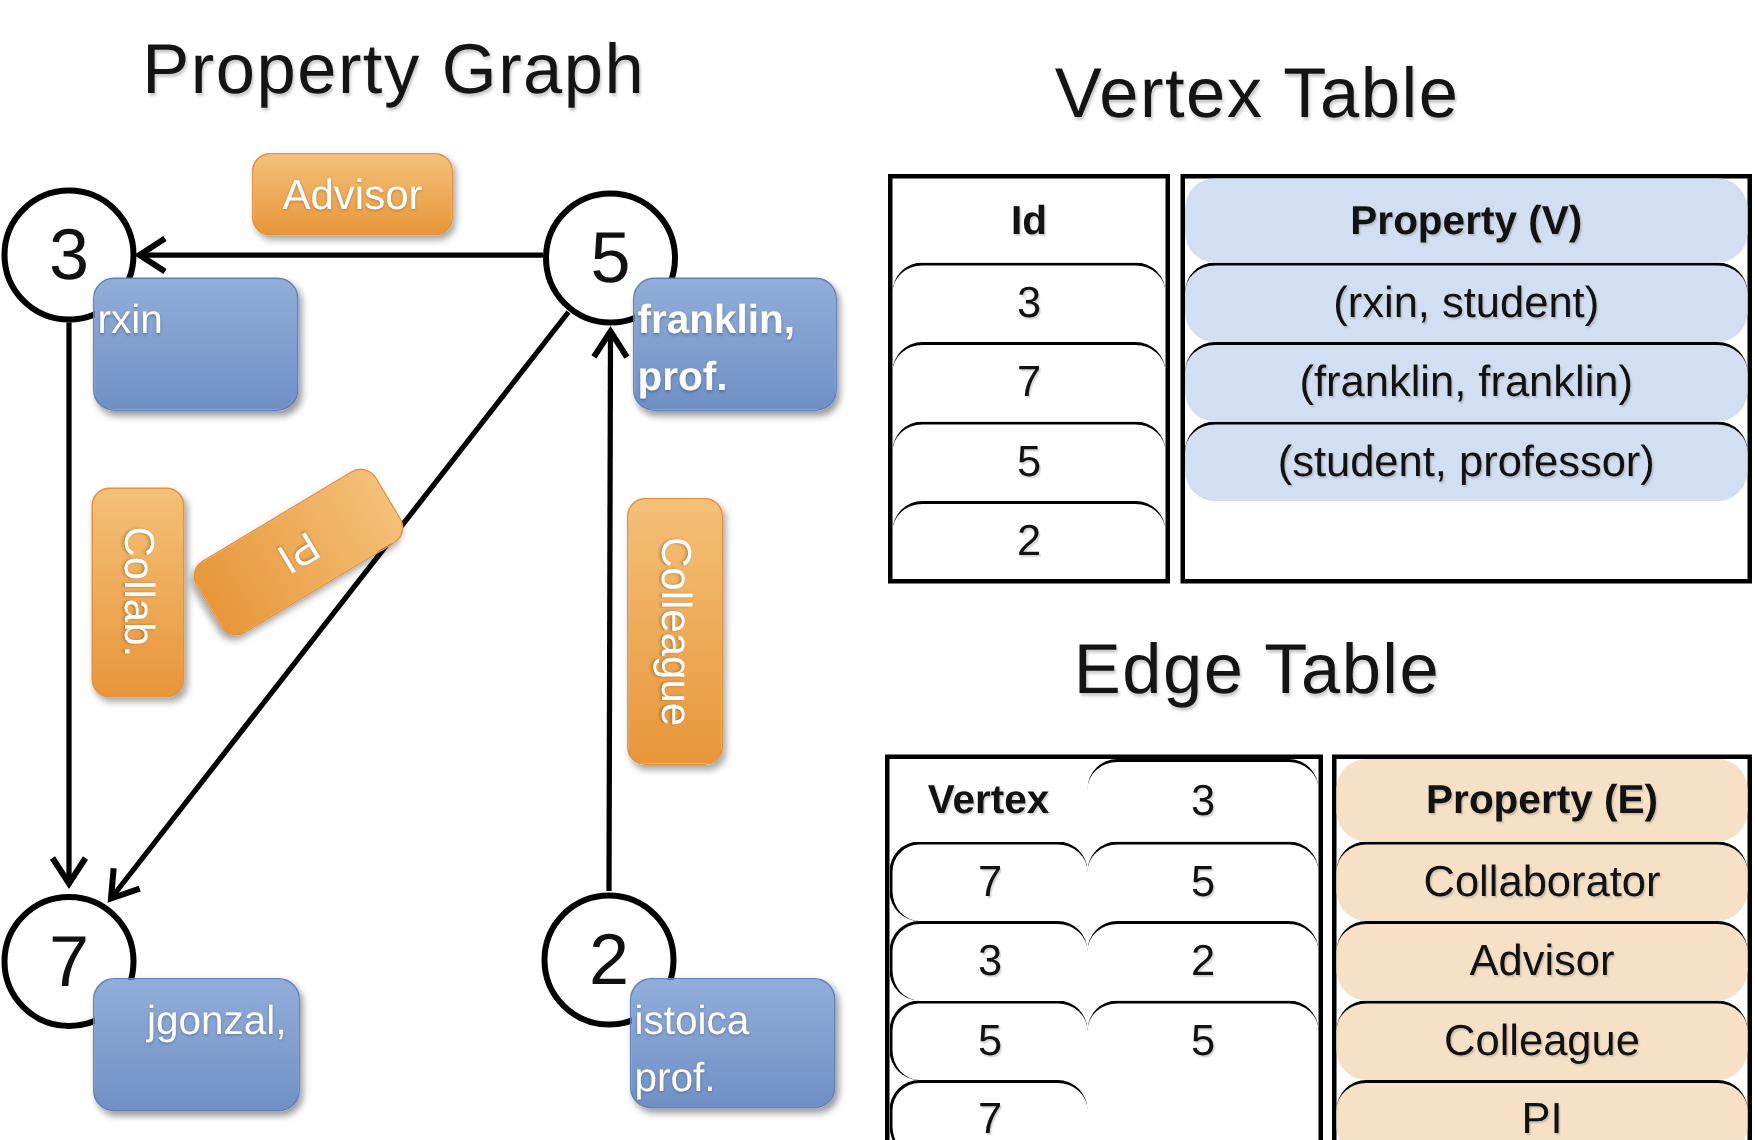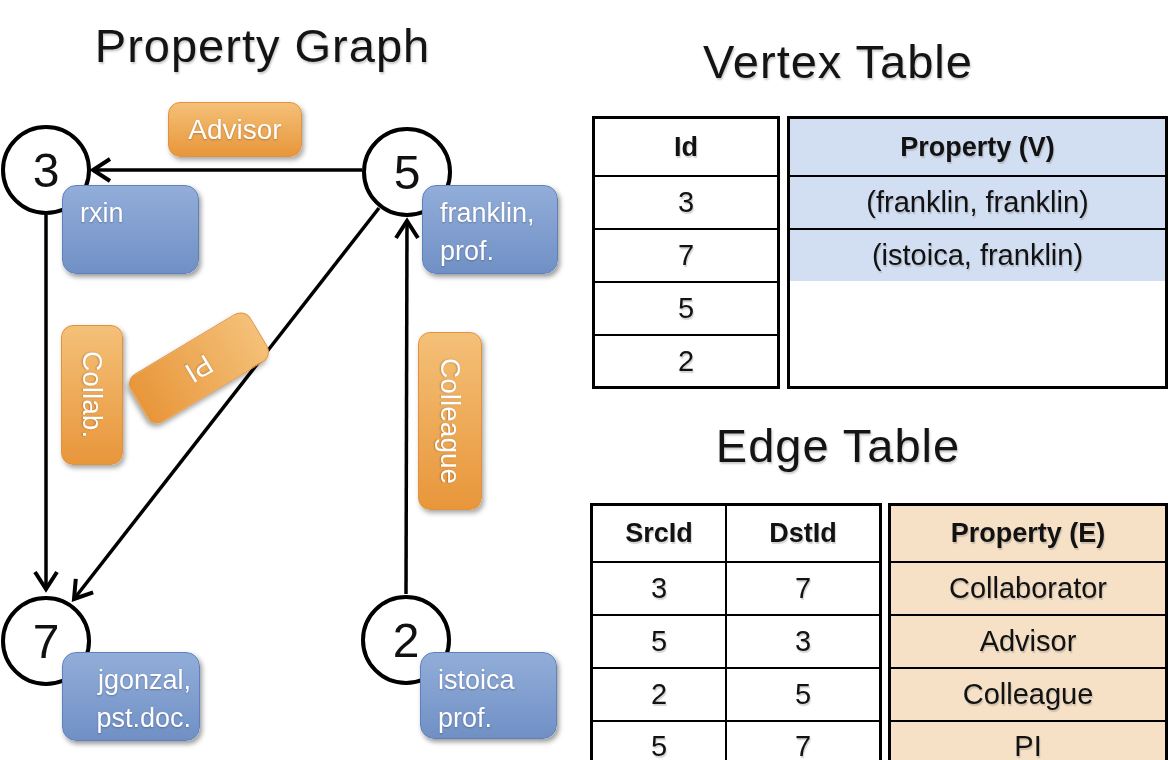--- a/index.html
+++ b/index.html
@@ -14,36 +14,36 @@
 
   
   .node{width:90px;height:90px;border-radius:50%;background:#fff;border:4px solid #000;
         box-sizing:border-box;display:flex;align-items:center;justify-content:center;
         font-size:48px;font-weight:400;color:#111;z-index:2;}
 
   
   .vprop{background:linear-gradient(180deg,var(--vertex-label-top,#92add9),var(--vertex-label-bottom,#7090c5));
          border:1px solid var(--vertex-label-border,#5e81bd);border-radius:14px;
          box-shadow:2px 3px 5px rgba(0,0,0,0.4);
-         color:#fff;font-size:27px;line-height:1.42;padding:8px 8px 8px 17px;
+         color:#fff;font-size:27px;line-height:1.42;padding:8px 8px 8px 2px;
          box-sizing:border-box;z-index:3;text-shadow:0 1px 2px rgba(0,0,0,0.25);}
 
   
   .eprop{background:linear-gradient(180deg,var(--edge-label-top,#f4c078),var(--edge-label-bottom,#e8963a));
          border:1px solid var(--edge-label-border,#e2923c);border-radius:12px;
          box-shadow:2px 3px 5px rgba(0,0,0,0.35);
          color:#fff;font-size:28px;display:flex;align-items:center;justify-content:center;
          box-sizing:border-box;z-index:3;text-shadow:0 1px 2px rgba(0,0,0,0.25);}
   .sideways{writing-mode:vertical-rl;}
 
   
   .tbl{border:3px solid #000;box-sizing:border-box;display:grid;background:#fff;}
   .tbl .cell{display:flex;align-items:center;justify-content:center;
              font-size:29px;color:#121212;box-sizing:border-box;
-             text-shadow:1px 1.5px 1px rgba(110,110,110,0.3);}
+             text-shadow:1px 1.5px 1px rgba(110,110,110,0.3);border-radius:20px;}
   .tbl .cell.hdr{font-size:27px;font-weight:700;}
   .tbl .bt{border-top:2.5px solid #000;}
   .tbl .bl{border-left:2.5px solid #000;}
   .blue-fill .cell{background:var(--vertex-cell-bg,#d2def1);}
   .tan-fill .cell{background:var(--edge-cell-bg,#f6e1c7);}
 
   svg.edges{position:absolute;left:0;top:0;z-index:1;}
 </style>
 </head>
 <body>
@@ -75,27 +75,26 @@
     <div class="abs node" style="left:1px;top:596px;">
       <span>7</span>
     </div>
     <div class="abs node" style="left:361px;top:595px;">
       <span>2</span>
     </div>
 
     <div class="abs vprop" style="left:62px;top:185px;width:137px;height:89px;">
       <div>rxin</div>
     </div>
-    <div class="abs vprop" style="left:422px;top:185px;width:136px;height:89px;">
+    <div class="abs vprop" style="left:422px;top:185px;width:136px;height:89px;font-weight:bold;">
       <div>franklin,</div>
       <div>prof.</div>
     </div>
     <div class="abs vprop" style="left:62px;top:652px;width:138px;height:89px;text-align:right;">
       <div>jgonzal,</div>
-      <div>pst.doc.</div>
     </div>
     <div class="abs vprop" style="left:420px;top:652px;width:137px;height:87px;">
       <div>istoica</div>
       <div>prof.</div>
     </div>
 
     <div class="abs eprop" style="left:168px;top:102px;width:134px;height:55px;">Advisor</div>
     <div class="abs eprop sideways" style="left:61px;top:325px;width:62px;height:140px;">Collab.</div>
     <div class="abs eprop sideways" style="left:171px;top:298px;width:56px;height:140px;transform:rotate(59deg);">PI</div>
     <div class="abs eprop sideways" style="left:418px;top:332px;width:64px;height:178px;">Colleague</div>
@@ -108,29 +107,29 @@
     <div class="abs tbl" style="left:7px;top:100px;width:188px;height:273px;grid-template-rows:56px 53px 53px 53px 1fr;">
       <div class="cell hdr">Id</div>
       <div class="cell bt">3</div>
       <div class="cell bt">7</div>
       <div class="cell bt">5</div>
       <div class="cell bt">2</div>
     </div>
 
     <div class="abs tbl blue-fill" style="left:202px;top:100px;width:381px;height:273px;grid-template-rows:56px 53px 53px 53px 1fr;">
       <div class="cell hdr">Property (V)</div>
+      <div class="cell bt">(rxin, student)</div>
       <div class="cell bt">(franklin, franklin)</div>
-      <div class="cell bt">(istoica, franklin)</div>
+      <div class="cell bt">(student, professor)</div>
     </div>
 
     <div class="abs big-title" style="left:0;top:402px;width:506px;">Edge Table</div>
 
     <div class="abs tbl" style="left:5px;top:487px;width:292px;height:271px;grid-template-columns:132px 1fr;grid-template-rows:55px 53px 53px 53px 1fr;">
-      <div class="cell hdr">SrcId</div>
-      <div class="cell hdr bl">DstId</div>
+      <div class="cell hdr">Vertex</div>
       <div class="cell bt">3</div>
       <div class="cell bt bl">7</div>
       <div class="cell bt">5</div>
       <div class="cell bt bl">3</div>
       <div class="cell bt">2</div>
       <div class="cell bt bl">5</div>
       <div class="cell bt">5</div>
       <div class="cell bt bl">7</div>
     </div>
 

